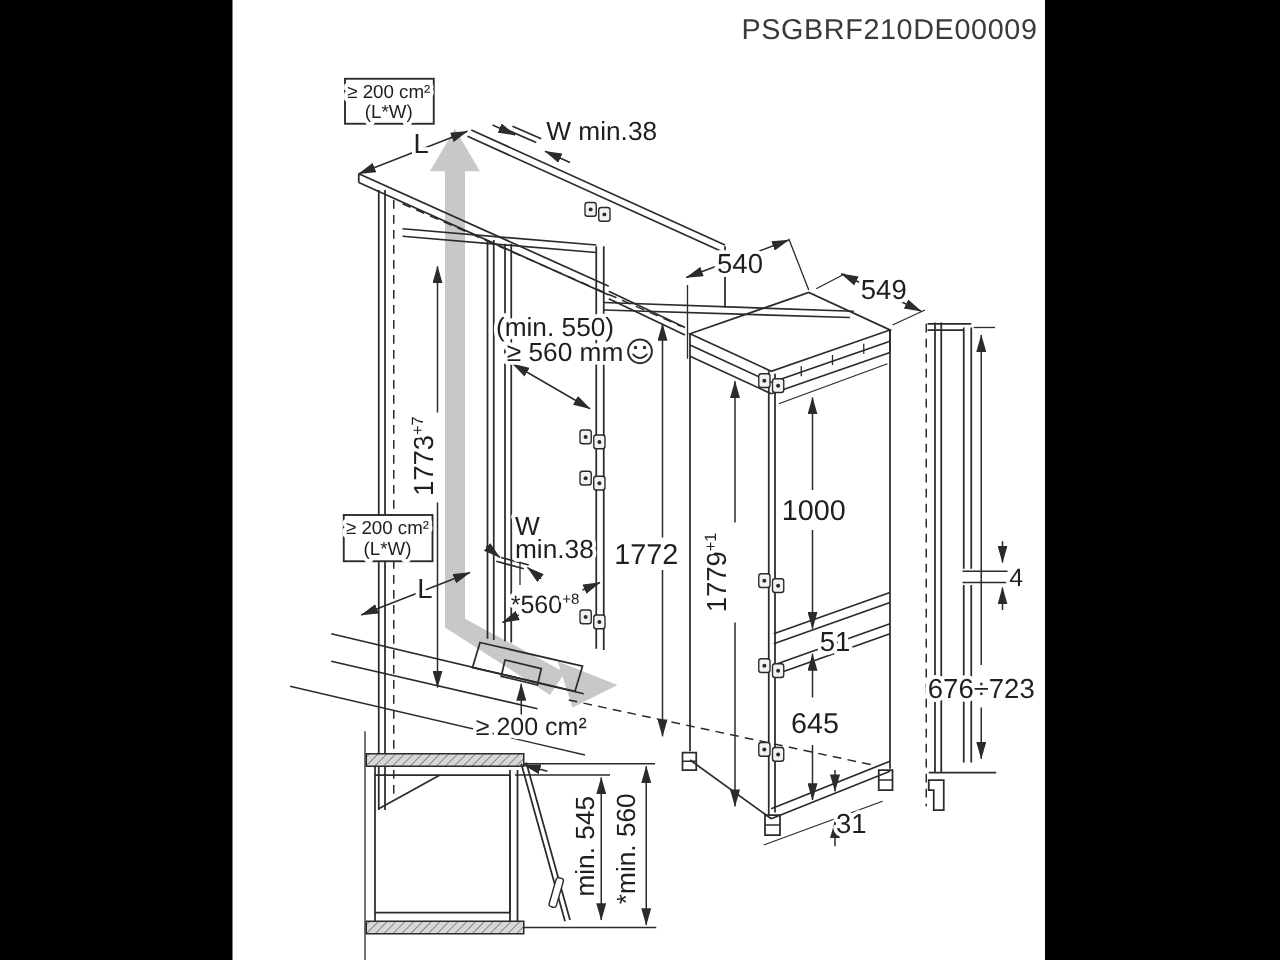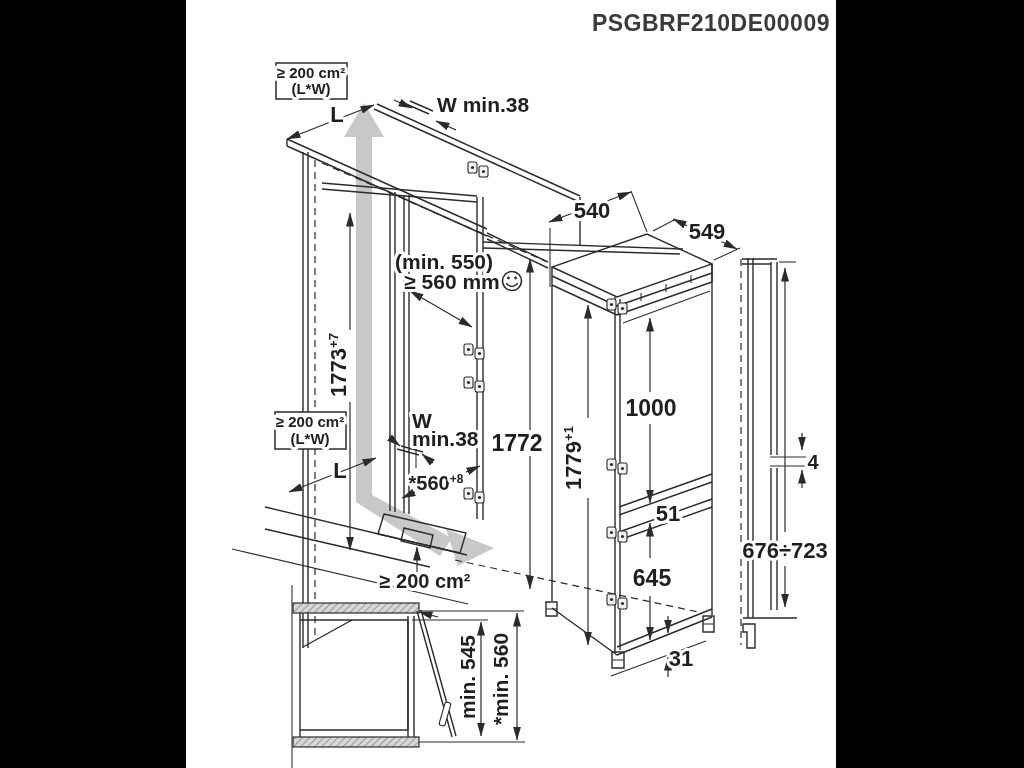--- a/index.html
+++ b/index.html
@@ -1,16 +1,16 @@
 <!DOCTYPE html>
 <html><head>
 <meta charset="utf-8">
 <style>
   html,body{margin:0;padding:0;background:#000;}
-  .stage{position:relative;width:1024px;height:768px;background:#fff;overflow:hidden;font-weight:bold;}
+  .stage{position:relative;width:1024px;height:768px;background:#fff;overflow:hidden;}
   svg{display:block;}
   .lbl{font-family:"Liberation Sans","DejaVu Sans",sans-serif;fill:#1f1f1f;
        paint-order:stroke;stroke:#ffffff;stroke-width:6px;stroke-linejoin:round;}
   .code{font-family:"Liberation Sans","DejaVu Sans",sans-serif;fill:#3a3a3a;
         letter-spacing:.5px;}
   .ln{stroke:#2b2b2b;stroke-width:1.4;fill:none;}
   .thin{stroke:#2b2b2b;stroke-width:1.05;fill:none;}
   .dash{stroke:#2b2b2b;stroke-width:1.2;fill:none;stroke-dasharray:7 5;}
   .dim{stroke:#2b2b2b;stroke-width:1.2;fill:none;}
   .boxr{fill:#ffffff;stroke:#2b2b2b;stroke-width:1.5;}

